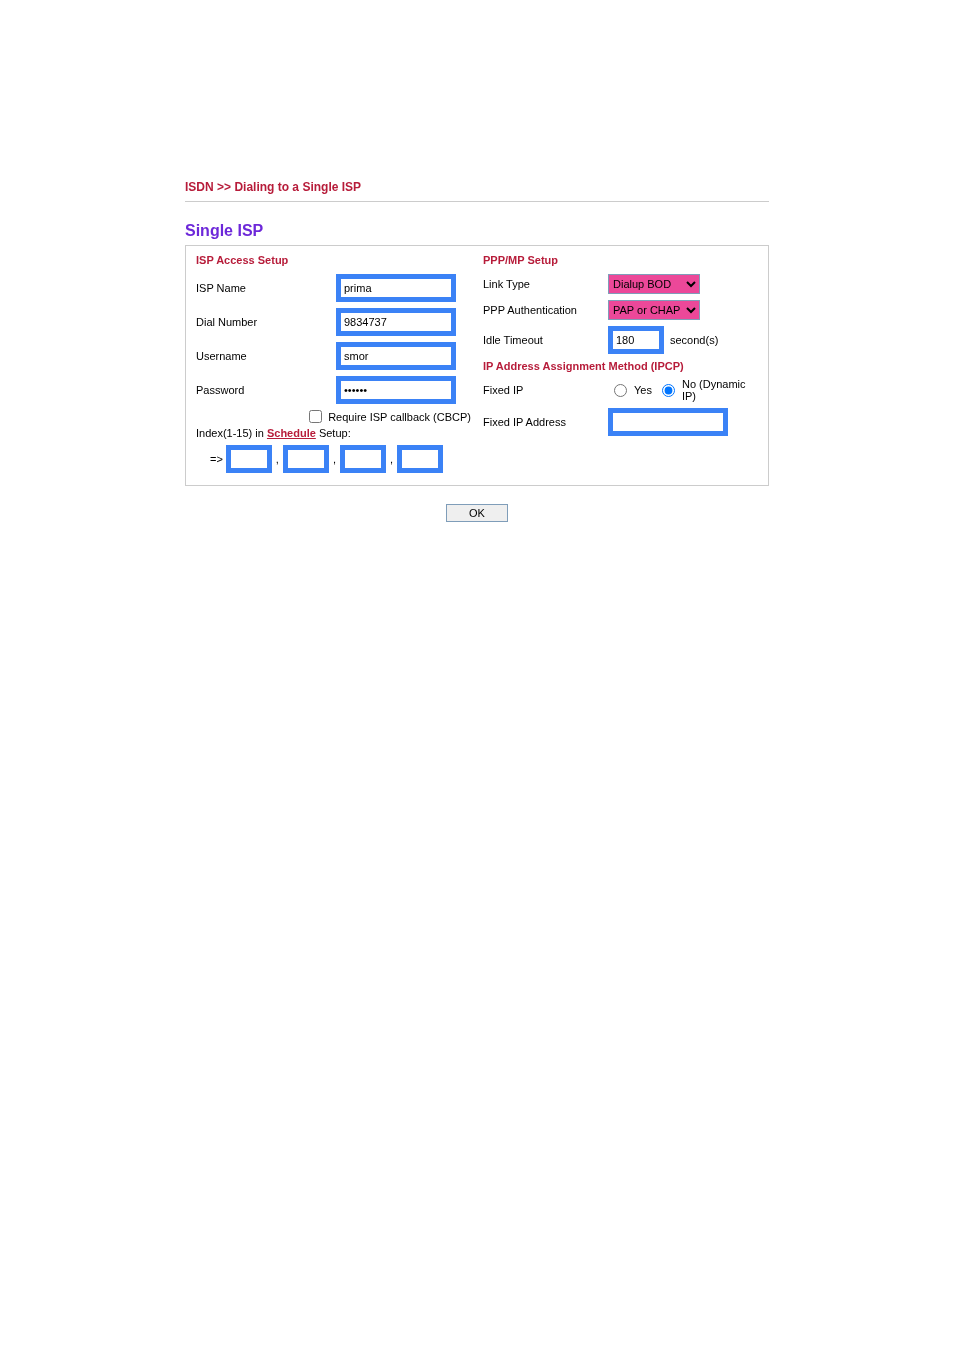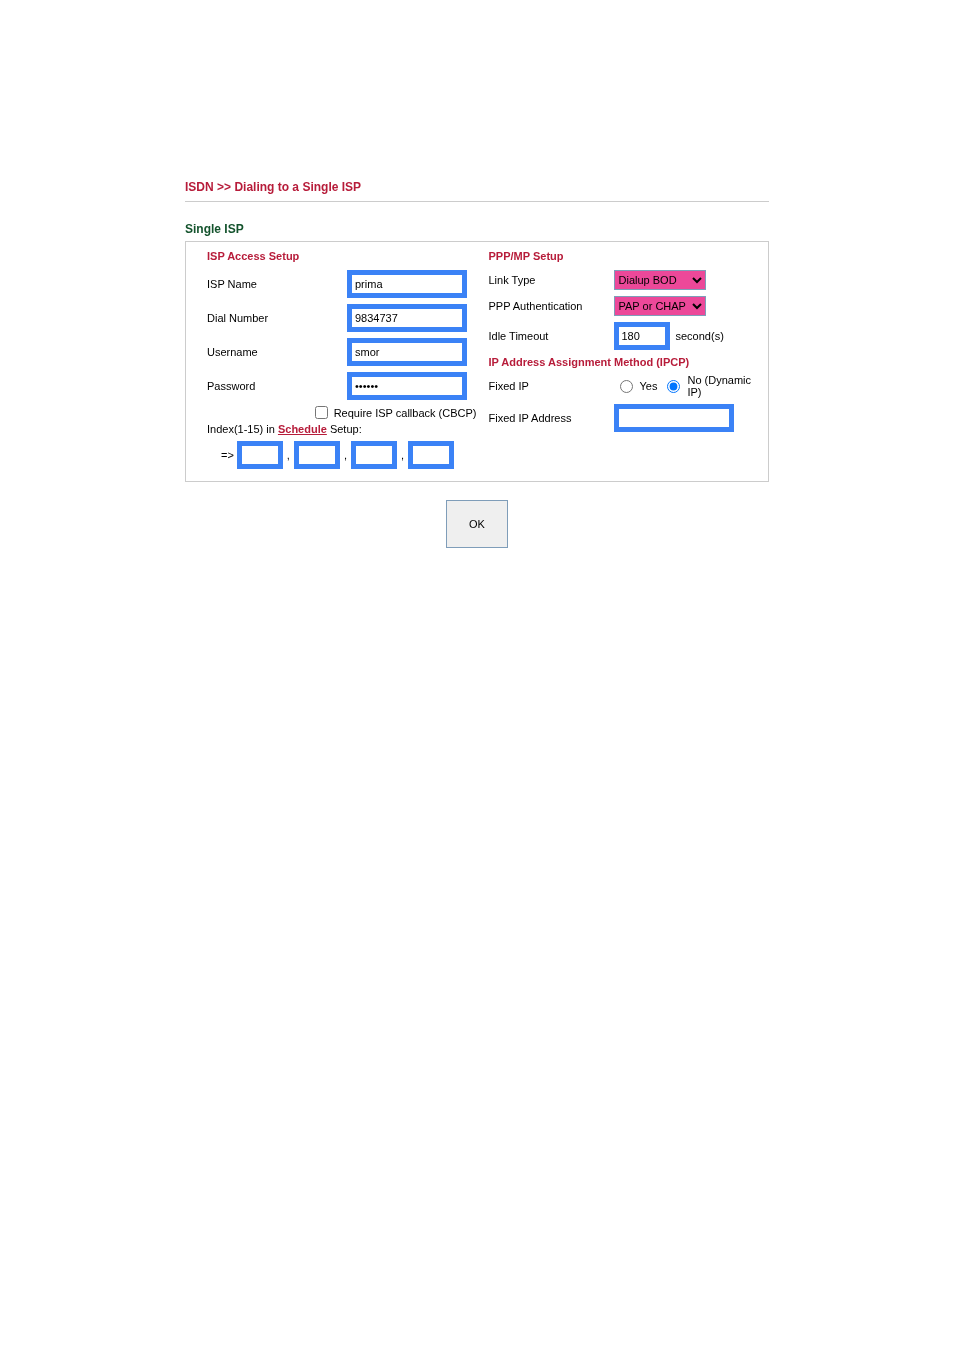--- a/index.html
+++ b/index.html
@@ -21,29 +21,29 @@
     }
     .breadcrumb-separator {
       color: #b71c3a;
     }
     .hr-line {
       border: none;
       border-top: 1px solid #ccc;
       margin: 2px 0 20px 0;
     }
     .section-title {
-      color: #14532d;
-      font-weight: bold;
-      font-size: 12px;
+      color: #6d28d9;
+      font-weight: bold;
+      font-size: 16px;
       margin-bottom: 5px;
     }
     .main-box {
       border: 1px solid #ccc;
       display: flex;
-      padding: 8px 10px 12px 21px;
+      padding: 8px 10px 12px 10px;
       gap: 12px;
     }
     .left-panel, .right-panel {
       flex: 1;
     }
     .panel-heading {
       color: #b71c3a;
       font-weight: bold;
       font-size: 11px;
       margin-bottom: 8px;
@@ -127,21 +127,21 @@
       font-size: 11px;
       margin: 4px 0 6px 0;
     }
     .ok-wrapper {
       text-align: center;
       margin-top: 18px;
     }
     .ok-button {
       border: 1px solid #7f9db9;
       background: #efefef;
-      padding: 17px 22px;
+      padding: 2px 22px;
       font-size: 11px;
       font-family: Tahoma, Verdana, Arial, sans-serif;
       cursor: pointer;
     }
     .unit-text {
       margin-left: 6px;
     }
     .arrow-label {
       margin-right: 0;
     }

